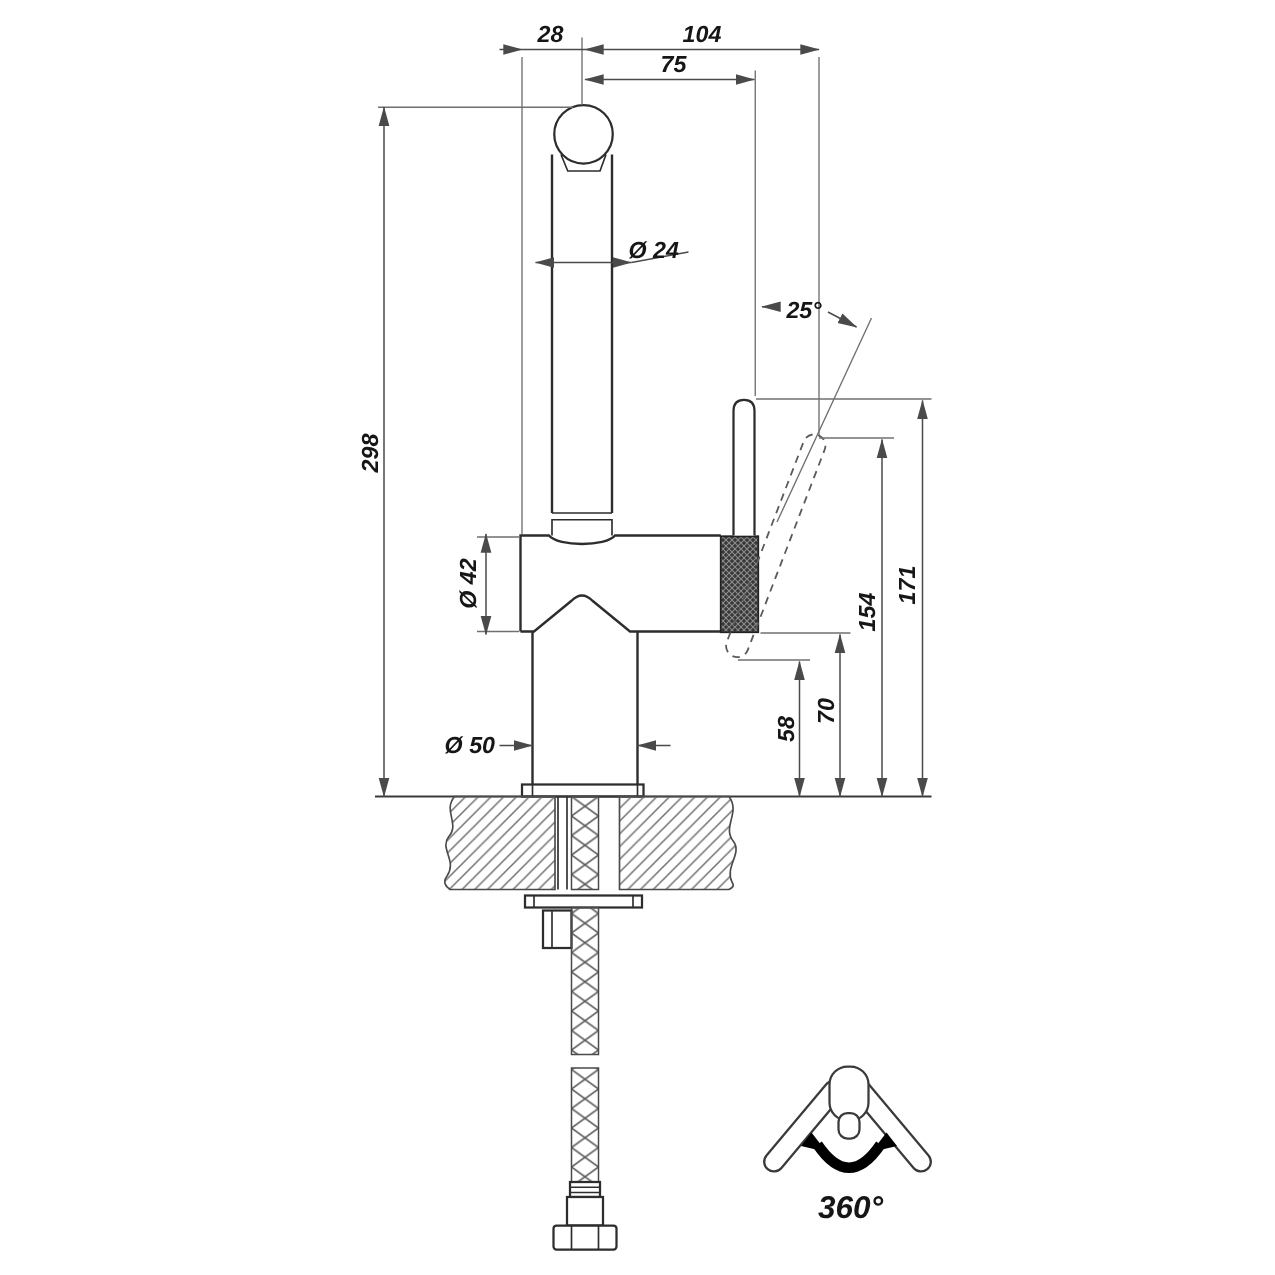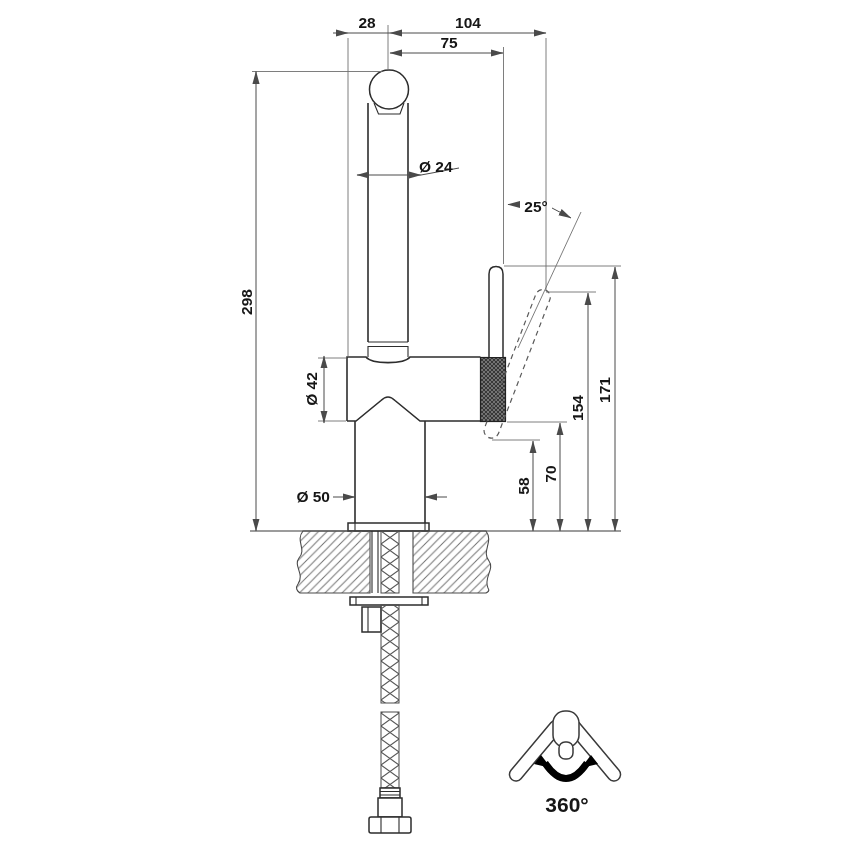--- a/index.html
+++ b/index.html
@@ -1,16 +1,16 @@
 <!DOCTYPE html>
 <html><head>
 <meta charset="utf-8">
 <style>
   html,body{margin:0;padding:0;background:#ffffff;}
-  .stage{width:850px;height:850px;position:relative;background:#fff;overflow:hidden;}
+  .stage{width:850px;height:850px;position:relative;background:#fff;overflow:hidden;font-style:italic;}
   svg{display:block;}
   text{font-family:"Liberation Sans","DejaVu Sans",sans-serif;font-weight:bold;font-size:15.5px;fill:#161616;}
   text.big{font-size:21px;}
   .obj{stroke:#2d2d2d;stroke-width:1.6;fill:none;}
   .objf{stroke:#2d2d2d;stroke-width:1.5;fill:#ffffff;}
   .thin{stroke:#2d2d2d;stroke-width:1.1;fill:none;}
   .dim{stroke:#4a4a4a;stroke-width:1;fill:none;}
   .ext{stroke:#6f6f6f;stroke-width:0.9;fill:none;}
   .dash{stroke:#5a5a5a;stroke-width:1.2;fill:none;stroke-dasharray:5 4;}
 </style>

